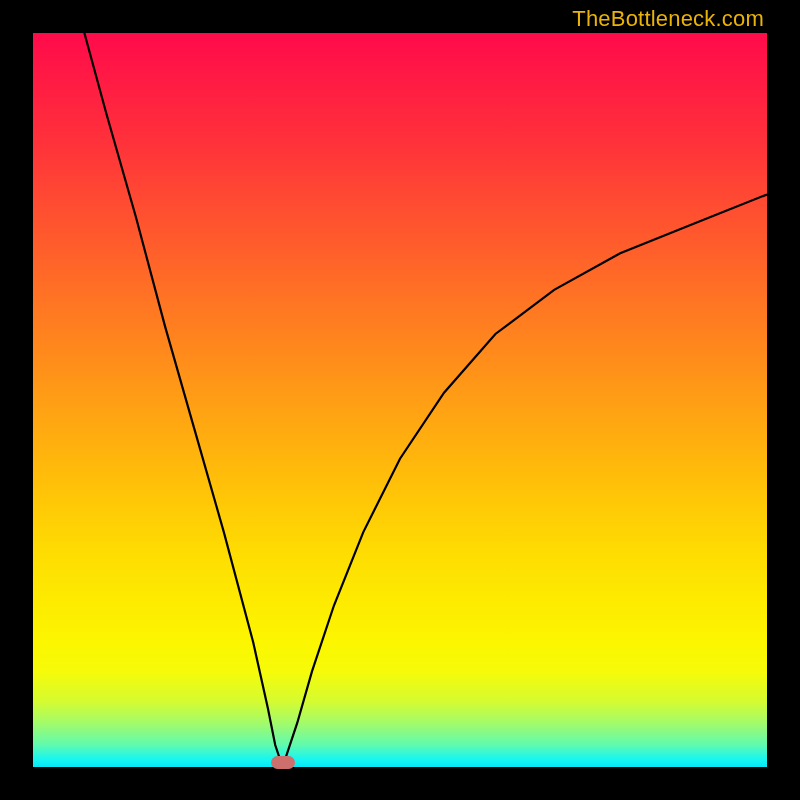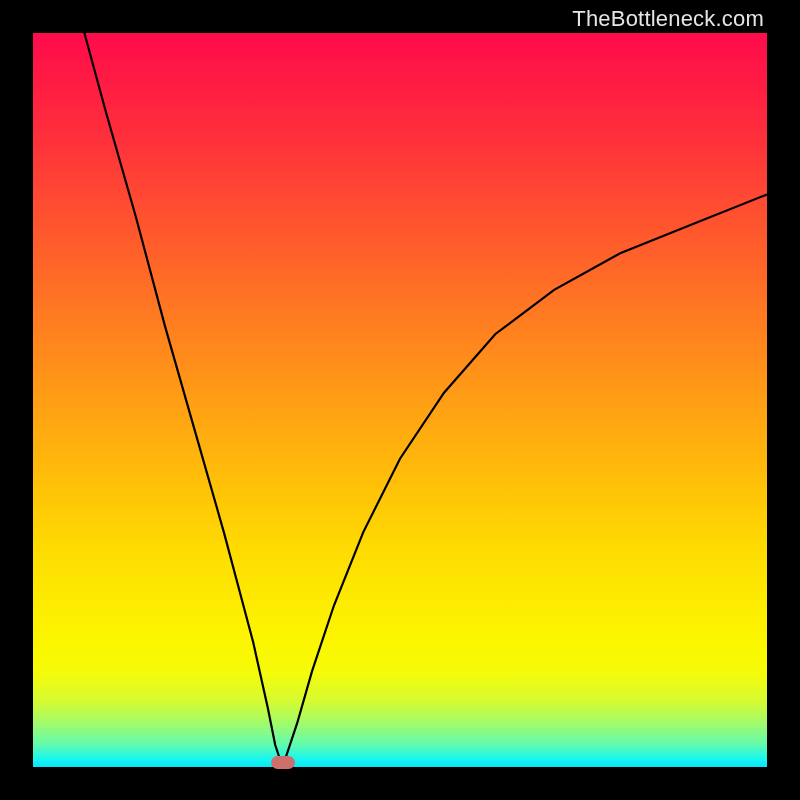--- a/index.html
+++ b/index.html
@@ -38,21 +38,21 @@
       #07e6f7 100%
     );
   }
   .watermark {
     position: absolute;
     top: 6px;
     right: 36px;
     font-family: Arial, Helvetica, sans-serif;
     font-size: 22px;
     font-weight: 500;
-    color: #e5e5e5;
+    color: #eab308;
     letter-spacing: 0.2px;
   }
   .curve-svg {
     position: absolute;
     left: 0;
     top: 0;
     width: 734px;
     height: 734px;
   }
   .marker {

